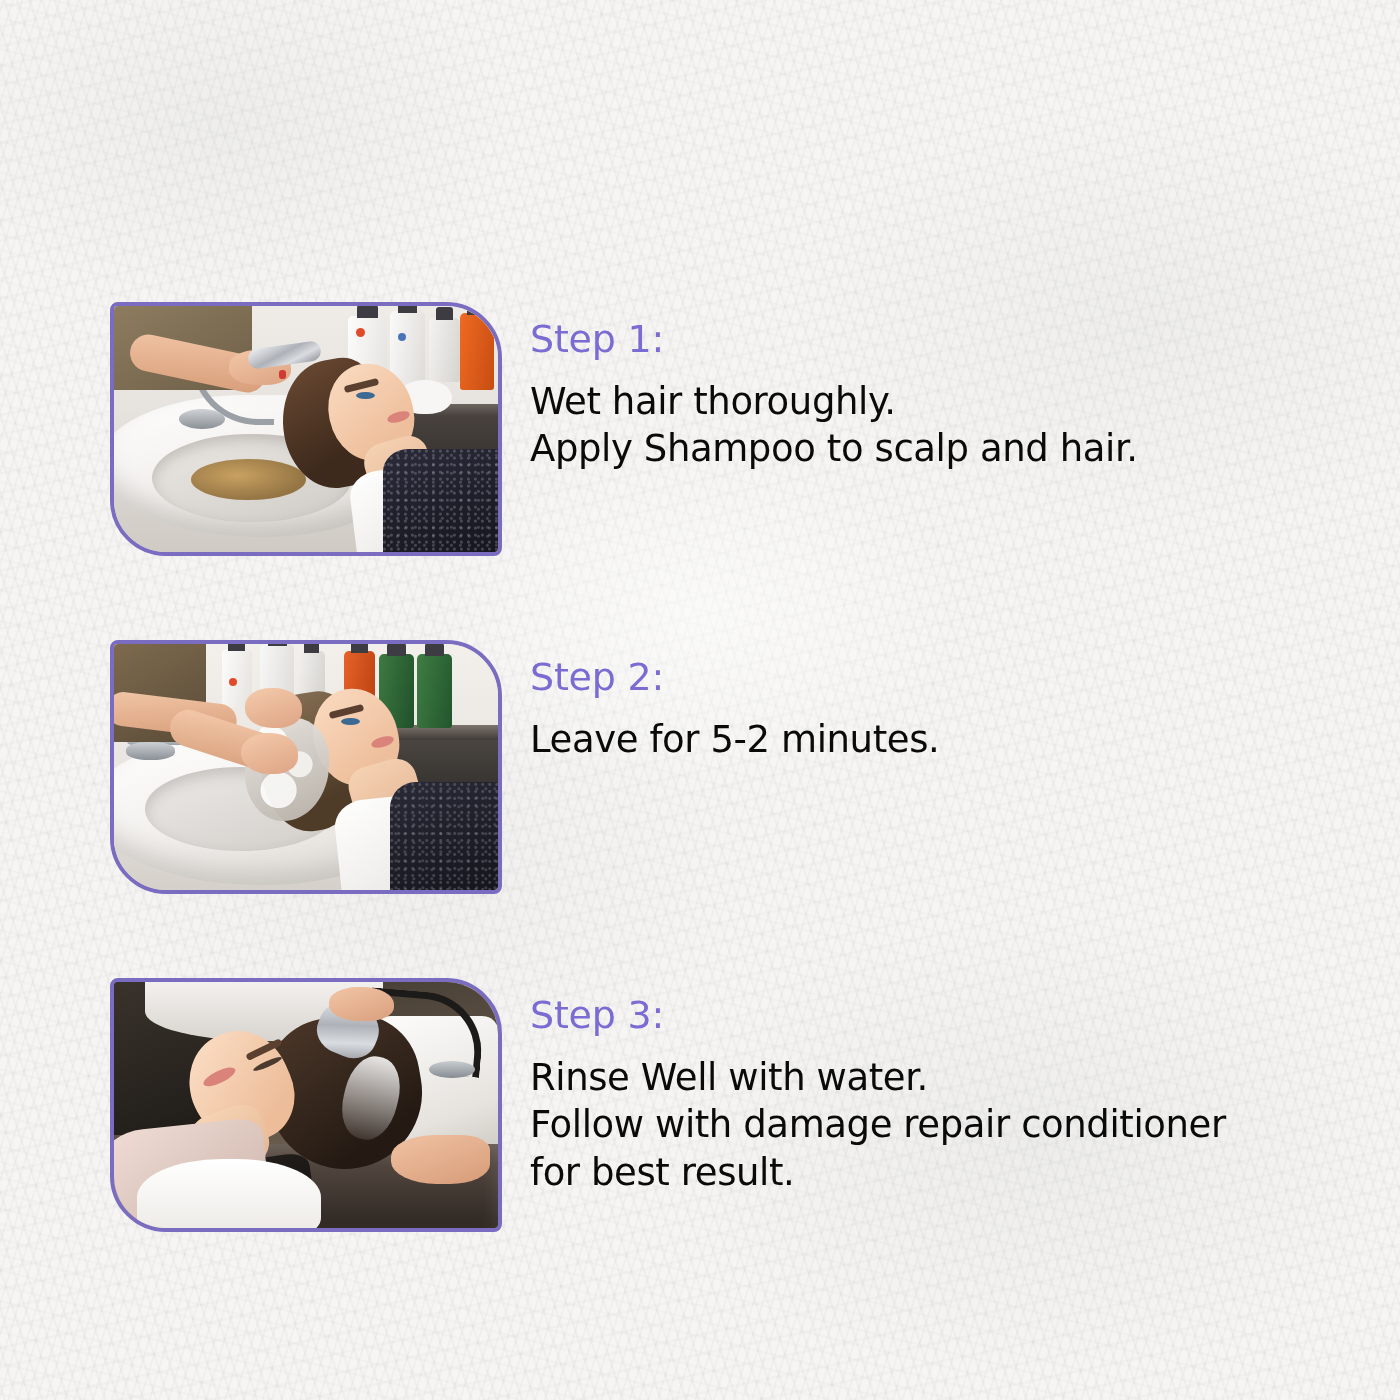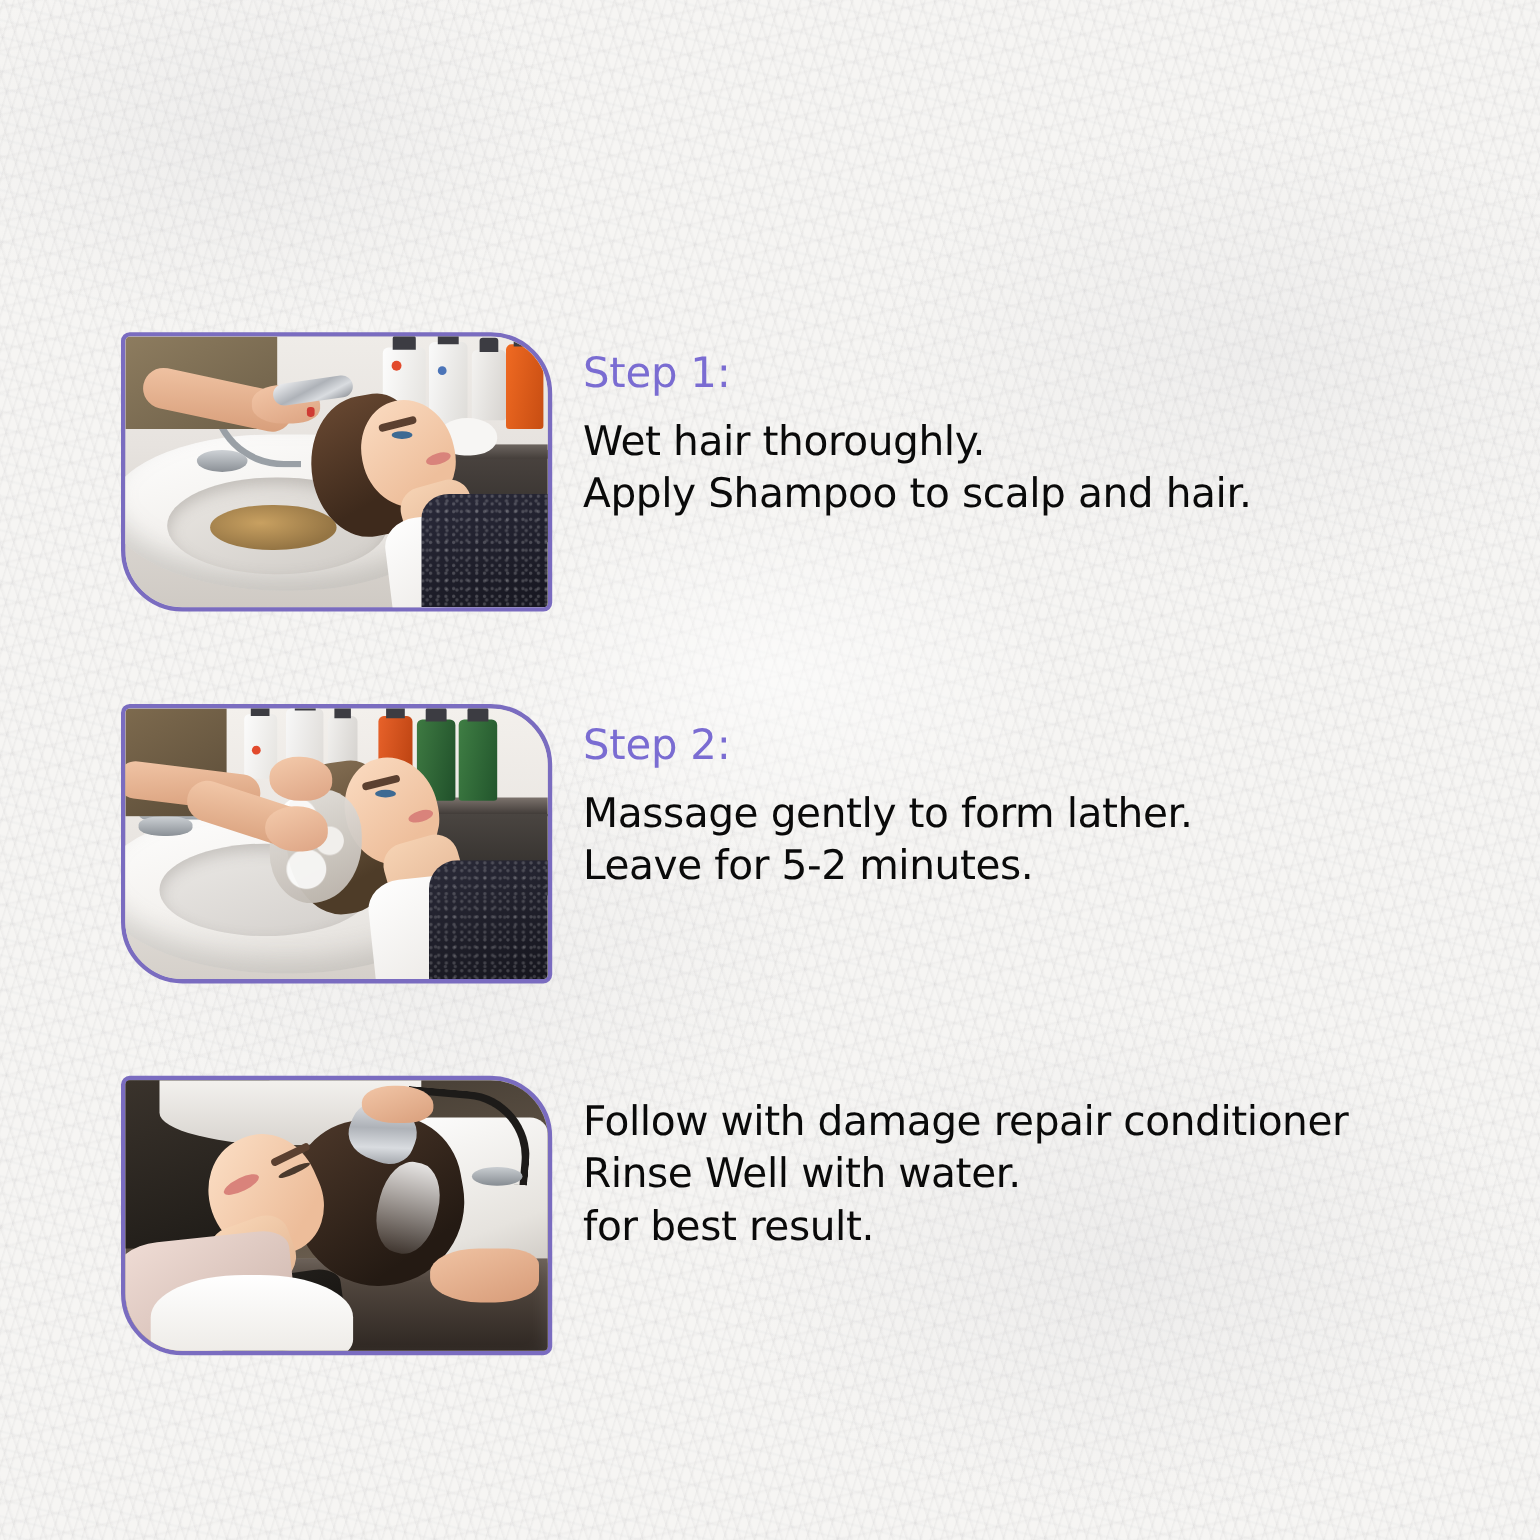--- a/index.html
+++ b/index.html
@@ -475,21 +475,20 @@
           <div class="arm arm-a"></div>
           <div class="arm arm-b"></div>
           <div class="hand-a"></div>
           <div class="hand-b"></div>
         </div>
       </div>
 
       <div class="step-text">
         <div class="step-label">Step 2:</div>
         <div class="step-lines">
-          <span class="ln">Massage gently to form lather.</span>
           <span class="ln">Leave for 5-2 minutes.</span>
         </div>
       </div>
     </div>
 
     <div class="step-row three">
 
       <div class="photo-card">
         <div class="photo s3" aria-hidden="true">
           <div class="bg-wall"></div>
@@ -509,22 +508,23 @@
           <div class="cape"></div>
           <div class="robe"></div>
           <div class="basin-front"></div>
           <div class="hand-low"></div>
           <div class="sprayer spr-head"></div>
           <div class="hand-top"></div>
         </div>
       </div>
 
       <div class="step-text">
+        <div class="step-label">Step 3:</div>
         <div class="step-lines">
+          <span class="ln">Rinse Well with water.</span>
           <span class="ln">Follow with damage repair conditioner</span>
-          <span class="ln">Rinse Well with water.</span>
           <span class="ln">for best result.</span>
         </div>
       </div>
     </div>
 
   </div>
 </div>
 
 </body></html>

